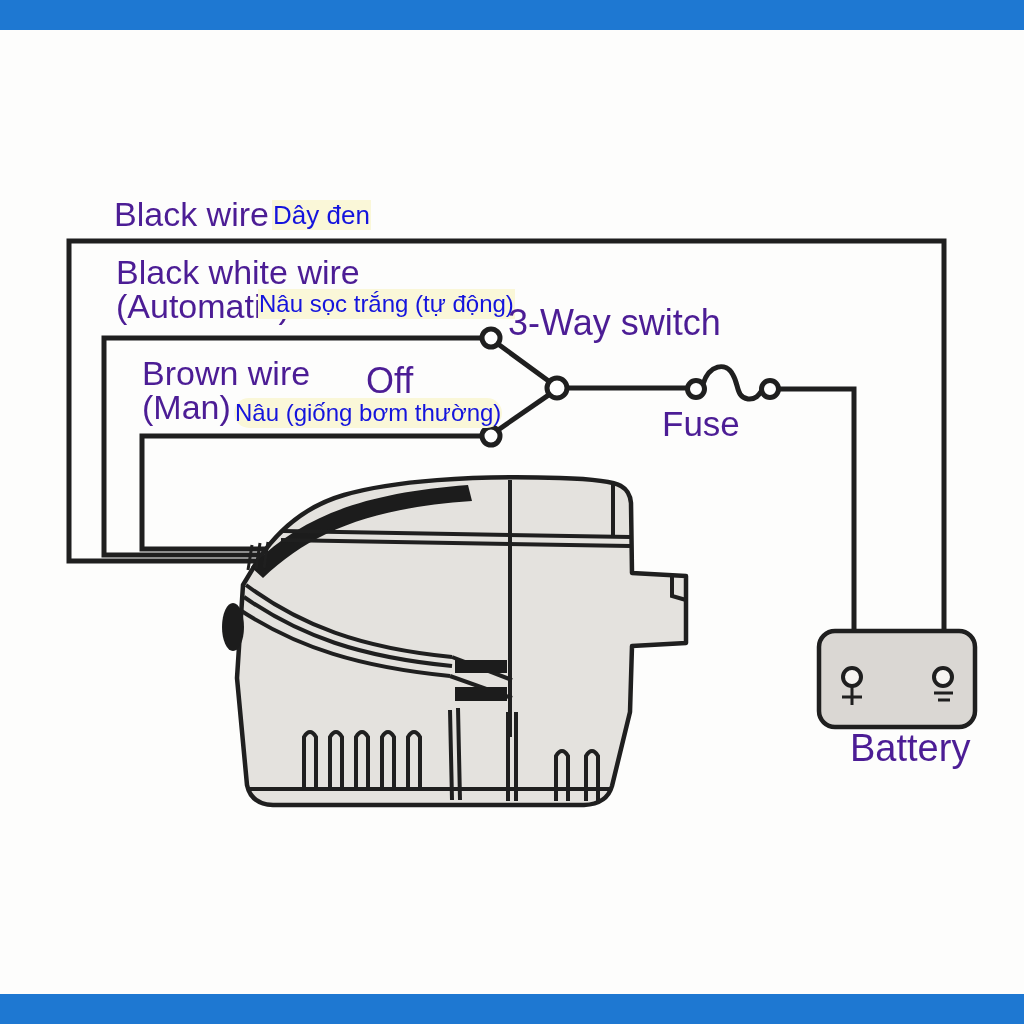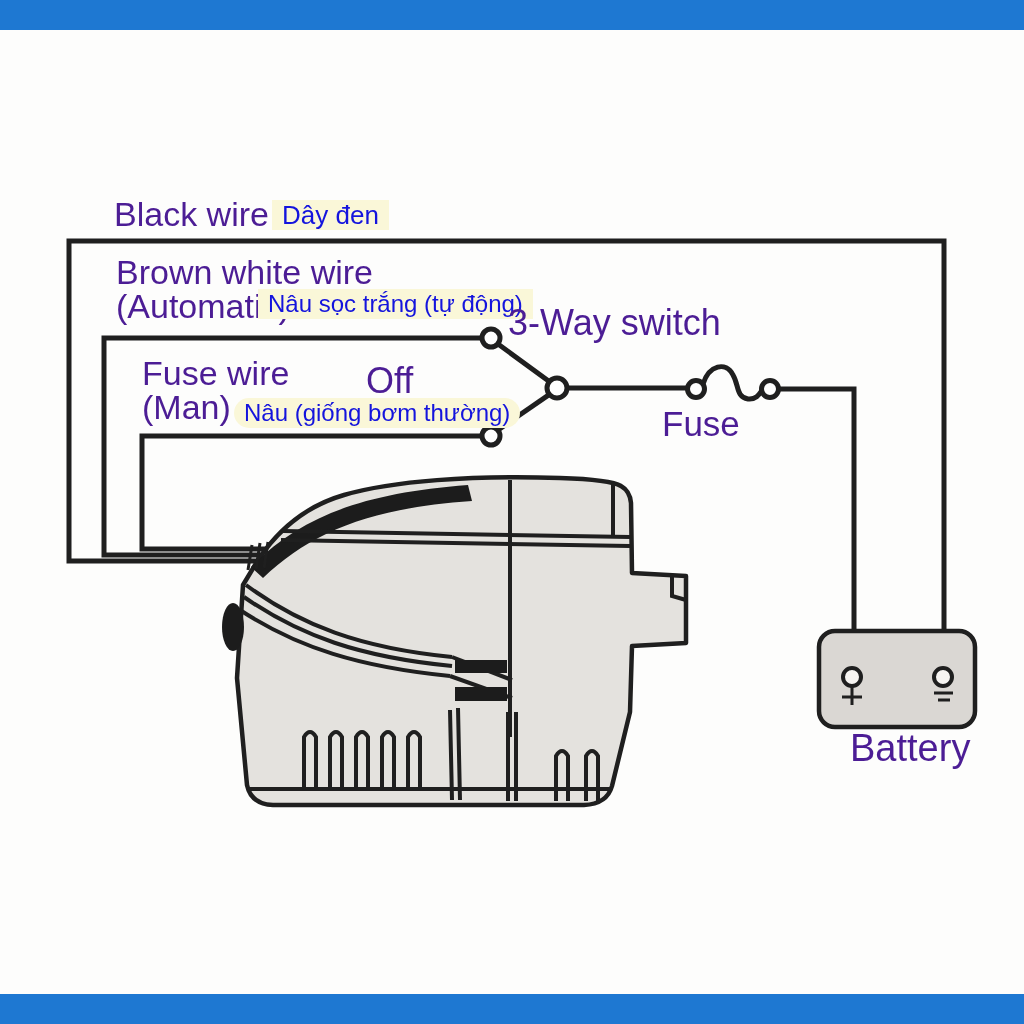--- a/index.html
+++ b/index.html
@@ -5,21 +5,21 @@
   html,body{margin:0;padding:0;}
   body{width:1024px;height:1024px;position:relative;background:#fdfdfc;overflow:hidden;
        font-family:"Liberation Sans",sans-serif;}
   .frame-bar{position:absolute;left:0;width:1024px;height:30px;background:#1e78d2;}
   #bar-top{top:0;}
   #bar-bottom{top:994px;}
   .abs{position:absolute;}
   .en-label{font-family:"Liberation Sans",sans-serif;color:#4c1d95;font-size:34px;
             line-height:34px;white-space:nowrap;}
   .vi-label{font-family:"Liberation Sans",sans-serif;color:#1414dd;font-size:24px;
-            line-height:26px;background:#faf7d8;padding:2px 10px;white-space:nowrap;}
+            line-height:26px;background:#faf7d8;padding:2px 1px;white-space:nowrap;}
   #diagram-svg{position:absolute;left:0;top:0;}
   .wire{stroke:#1f1f1f;stroke-width:5;fill:none;stroke-linecap:square;}
   .thin{stroke:#1f1f1f;stroke-width:3;fill:none;}
   .node{fill:#fefefe;stroke:#1f1f1f;stroke-width:5;}
   .pump-line{stroke:#1f1f1f;stroke-width:4;fill:none;}
   .pump-fill{fill:#e4e2de;stroke:#1f1f1f;stroke-width:4.5;stroke-linejoin:round;}
   .dark{fill:#1c1c1c;stroke:none;}
 </style>
 </head>
 <body>
@@ -99,24 +99,24 @@
     <path class="pump-line" d="M 450 710 L 452 800 M 458 708 L 460 800"></path>
     <path class="pump-line" d="M 508 712 L 508 801 M 516 712 L 516 801"></path>
     <ellipse class="dark" cx="233" cy="627" rx="11" ry="24"></ellipse>
     <path class="thin" d="M 252 545 L 248 570 M 260 543 L 256 569 M 268 542 L 264 568"></path>
   </g>
 </svg>
 
 <div class="abs en-label" style="left:114px;top:197px;">Black wire</div>
 <div class="abs vi-label" style="left:272px;top:200px;font-size:26px;">Dây đen</div>
 
-<div class="abs en-label" style="left:116px;top:255px;">Brown white wire</div>
+<div class="abs en-label" style="left:116px;top:255px;">Black white wire</div>
 <div class="abs en-label" style="left:116px;top:289px;">(Automatic)</div>
 <div class="abs vi-label" style="left:258px;top:289px;">Nâu sọc trắng (tự động)</div>
 
-<div class="abs en-label" style="left:142px;top:356px;">Fuse wire</div>
+<div class="abs en-label" style="left:142px;top:356px;">Brown wire</div>
 <div class="abs en-label" style="left:142px;top:390px;">(Man)</div>
 <div class="abs vi-label" style="left:234px;top:398px;border-radius:15px;">Nâu (giống bơm thường)</div>
 
 <div class="abs en-label" style="left:366px;top:364px;font-size:36px;">Off</div>
 <div class="abs en-label" style="left:508px;top:306px;font-size:36px;">3-Way switch</div>
 <div class="abs en-label" style="left:662px;top:407px;font-size:35px;">Fuse</div>
 <div class="abs en-label" style="left:850px;top:731px;font-size:38px;">Battery</div>
 
 </body></html>

